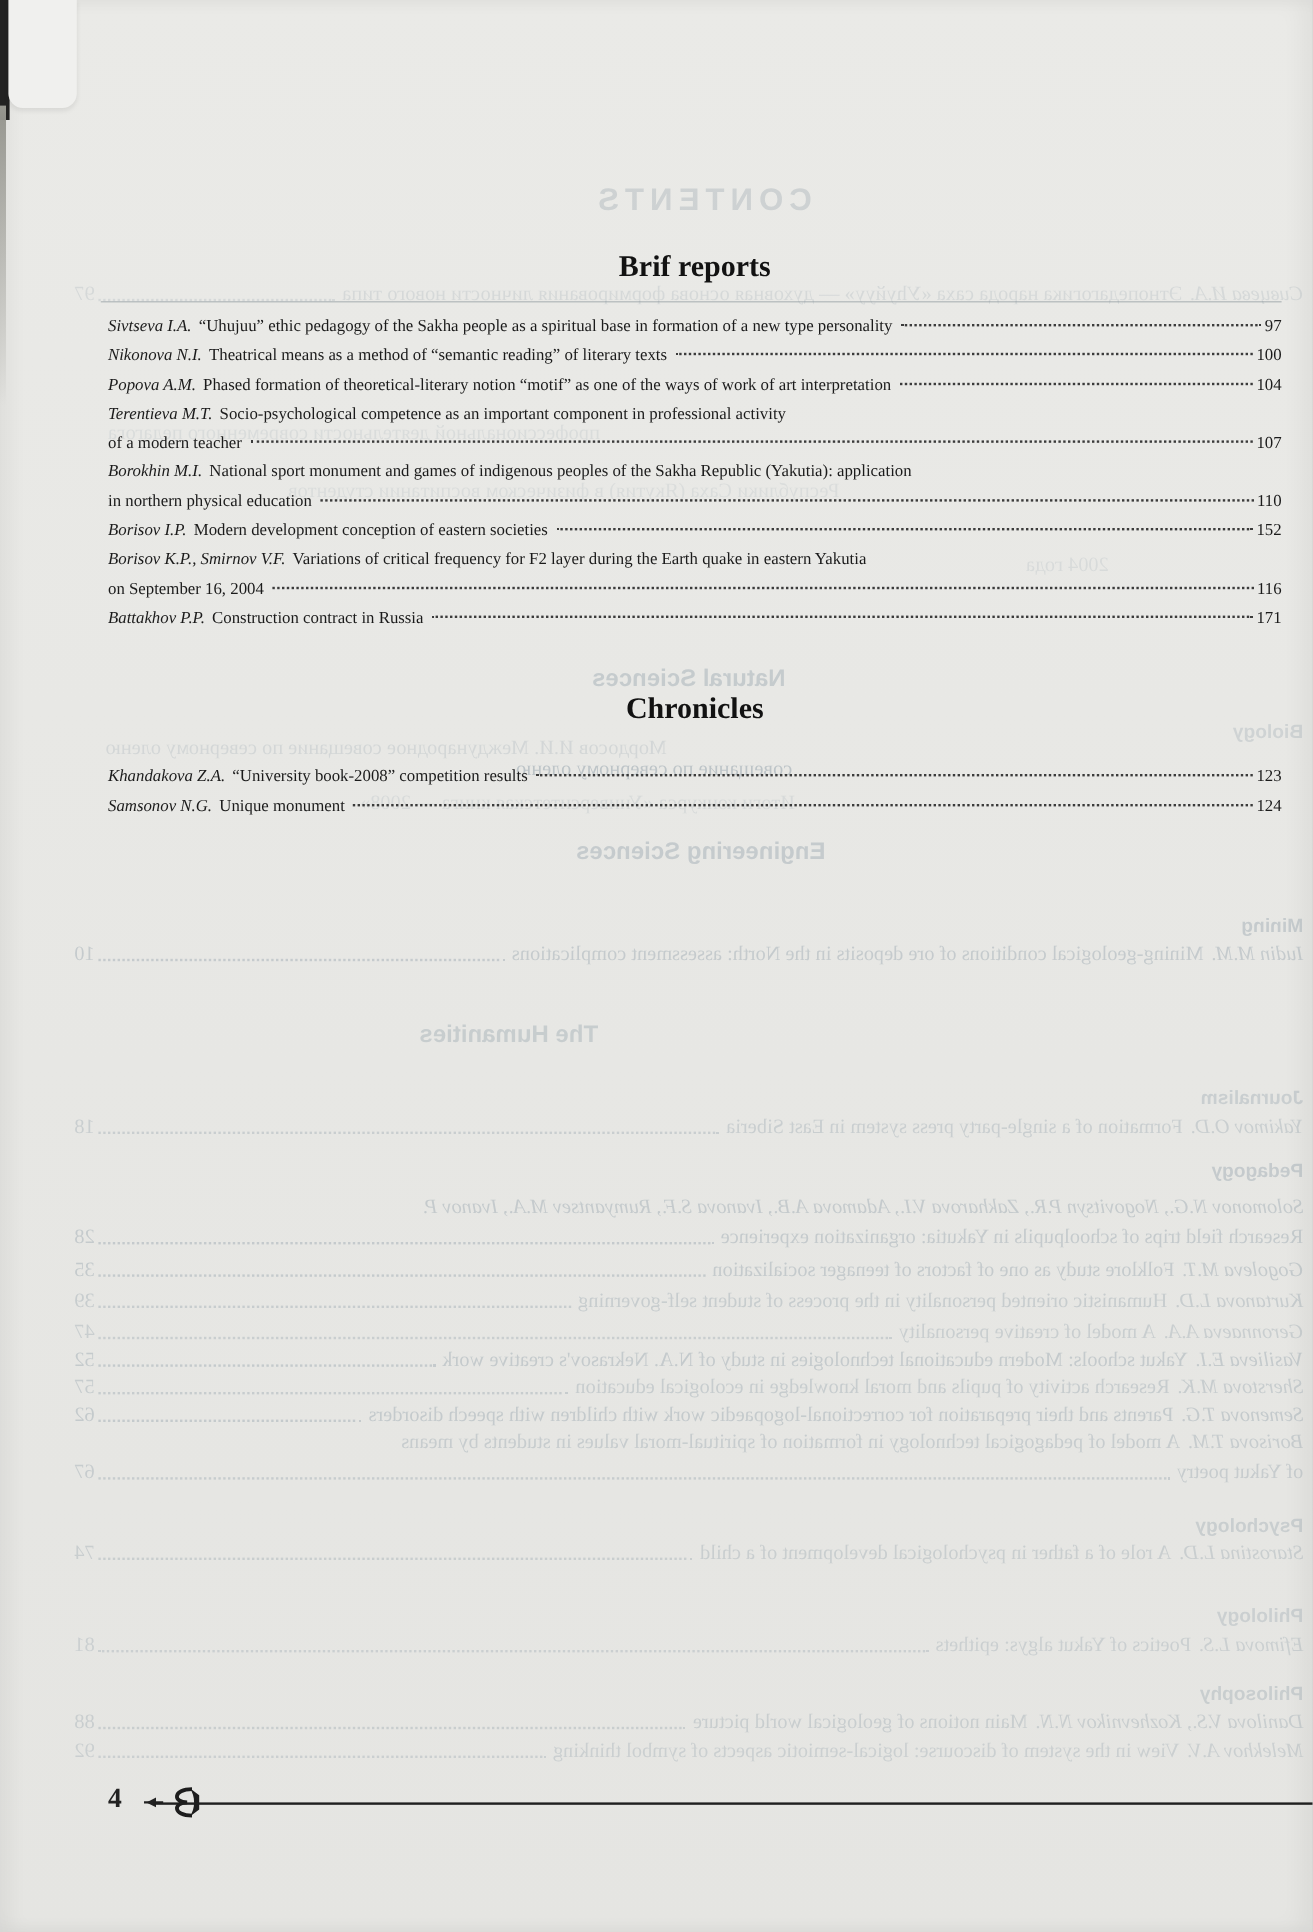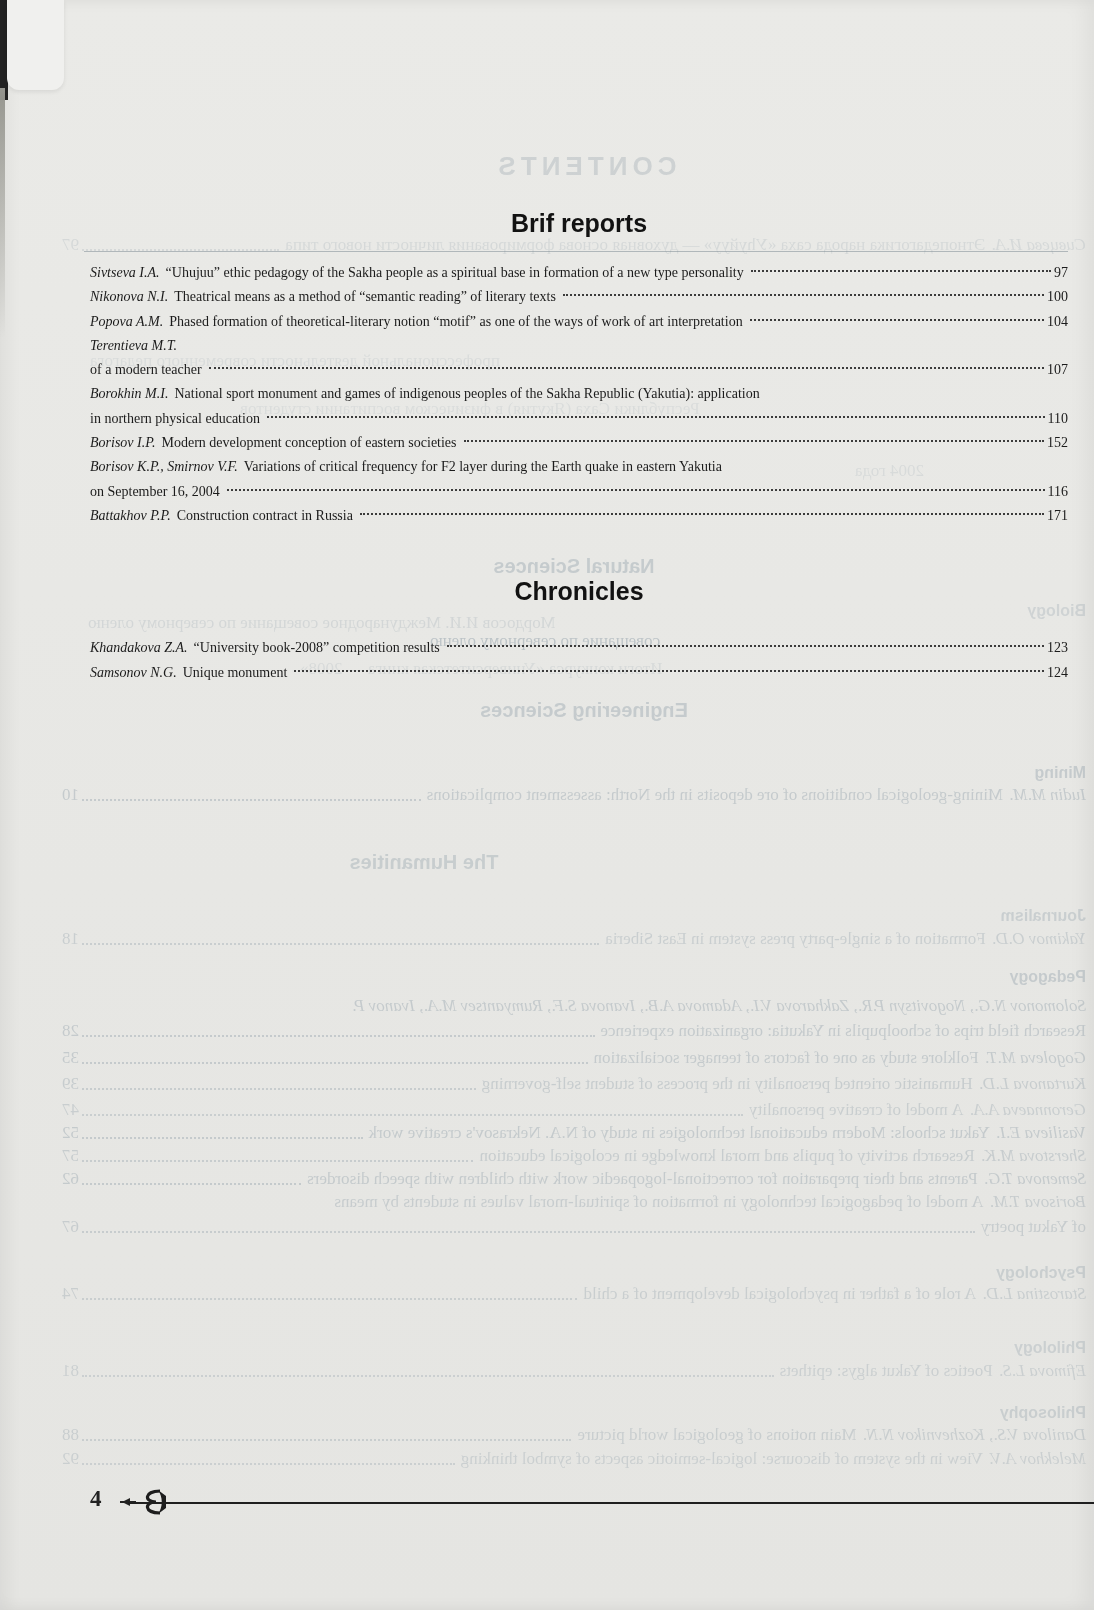--- a/index.html
+++ b/index.html
@@ -35,21 +35,21 @@
   .g-label{font-family:"Liberation Sans", sans-serif;font-weight:700;font-size:16px;}
   .g-row{display:flex;align-items:flex-end;}
   .g-author{font-style:italic;margin-right:6px;}
   .g-leader{flex:1 1 auto;min-width:10px;border-bottom:2px dotted currentColor;margin:0 3px 4px 6px;}
   .g-frag{width:auto;}
   .ghost-rule{position:absolute;left:84px;right:26px;top:251px;height:1px;background:rgba(130,142,150,.55);}
 
   
   .content{position:absolute;left:90px;top:208px;width:978px;}
   .sec-title{
-    font-family:Liberation Sans, sans-serif;
+    font-family:Liberation Serif, serif;
     font-weight:700;font-size:25px;line-height:30px;
     text-align:center;color:#121212;margin:0 0 23px 0;
   }
   .sec-title.second{margin-top:48px;margin-bottom:30px;}
   .sec-list{margin:0;}
   .row{display:flex;align-items:center;font-size:14px;line-height:24.3px;white-space:nowrap;}
   .author{font-style:italic;margin-right:6px;}
   .txt{white-space:nowrap;}
   .leader{flex:1 1 auto;min-width:10px;border-bottom:2.2px dotted #3b3b3b;margin:0 3px 4px 7px;}
   .pg{flex:0 0 auto;}
@@ -201,20 +201,21 @@
     <span class="pg">100</span>
   </div>
         <div class="row">
     <span class="author">Popova A.M.</span>
     <span class="txt">Phased formation of theoretical-literary notion “motif” as one of the ways of work of art interpretation</span>
     <span class="leader"></span>
     <span class="pg">104</span>
   </div>
         <div class="row">
     <span class="author">Terentieva M.T.</span>
+    <span class="txt">Socio-psychological competence as an important component in professional activity</span>
 
   </div>
         <div class="row">
 
     <span class="txt">of a modern teacher</span>
     <span class="leader"></span>
     <span class="pg">107</span>
   </div>
         <div class="row">
     <span class="author">Borokhin M.I.</span>

